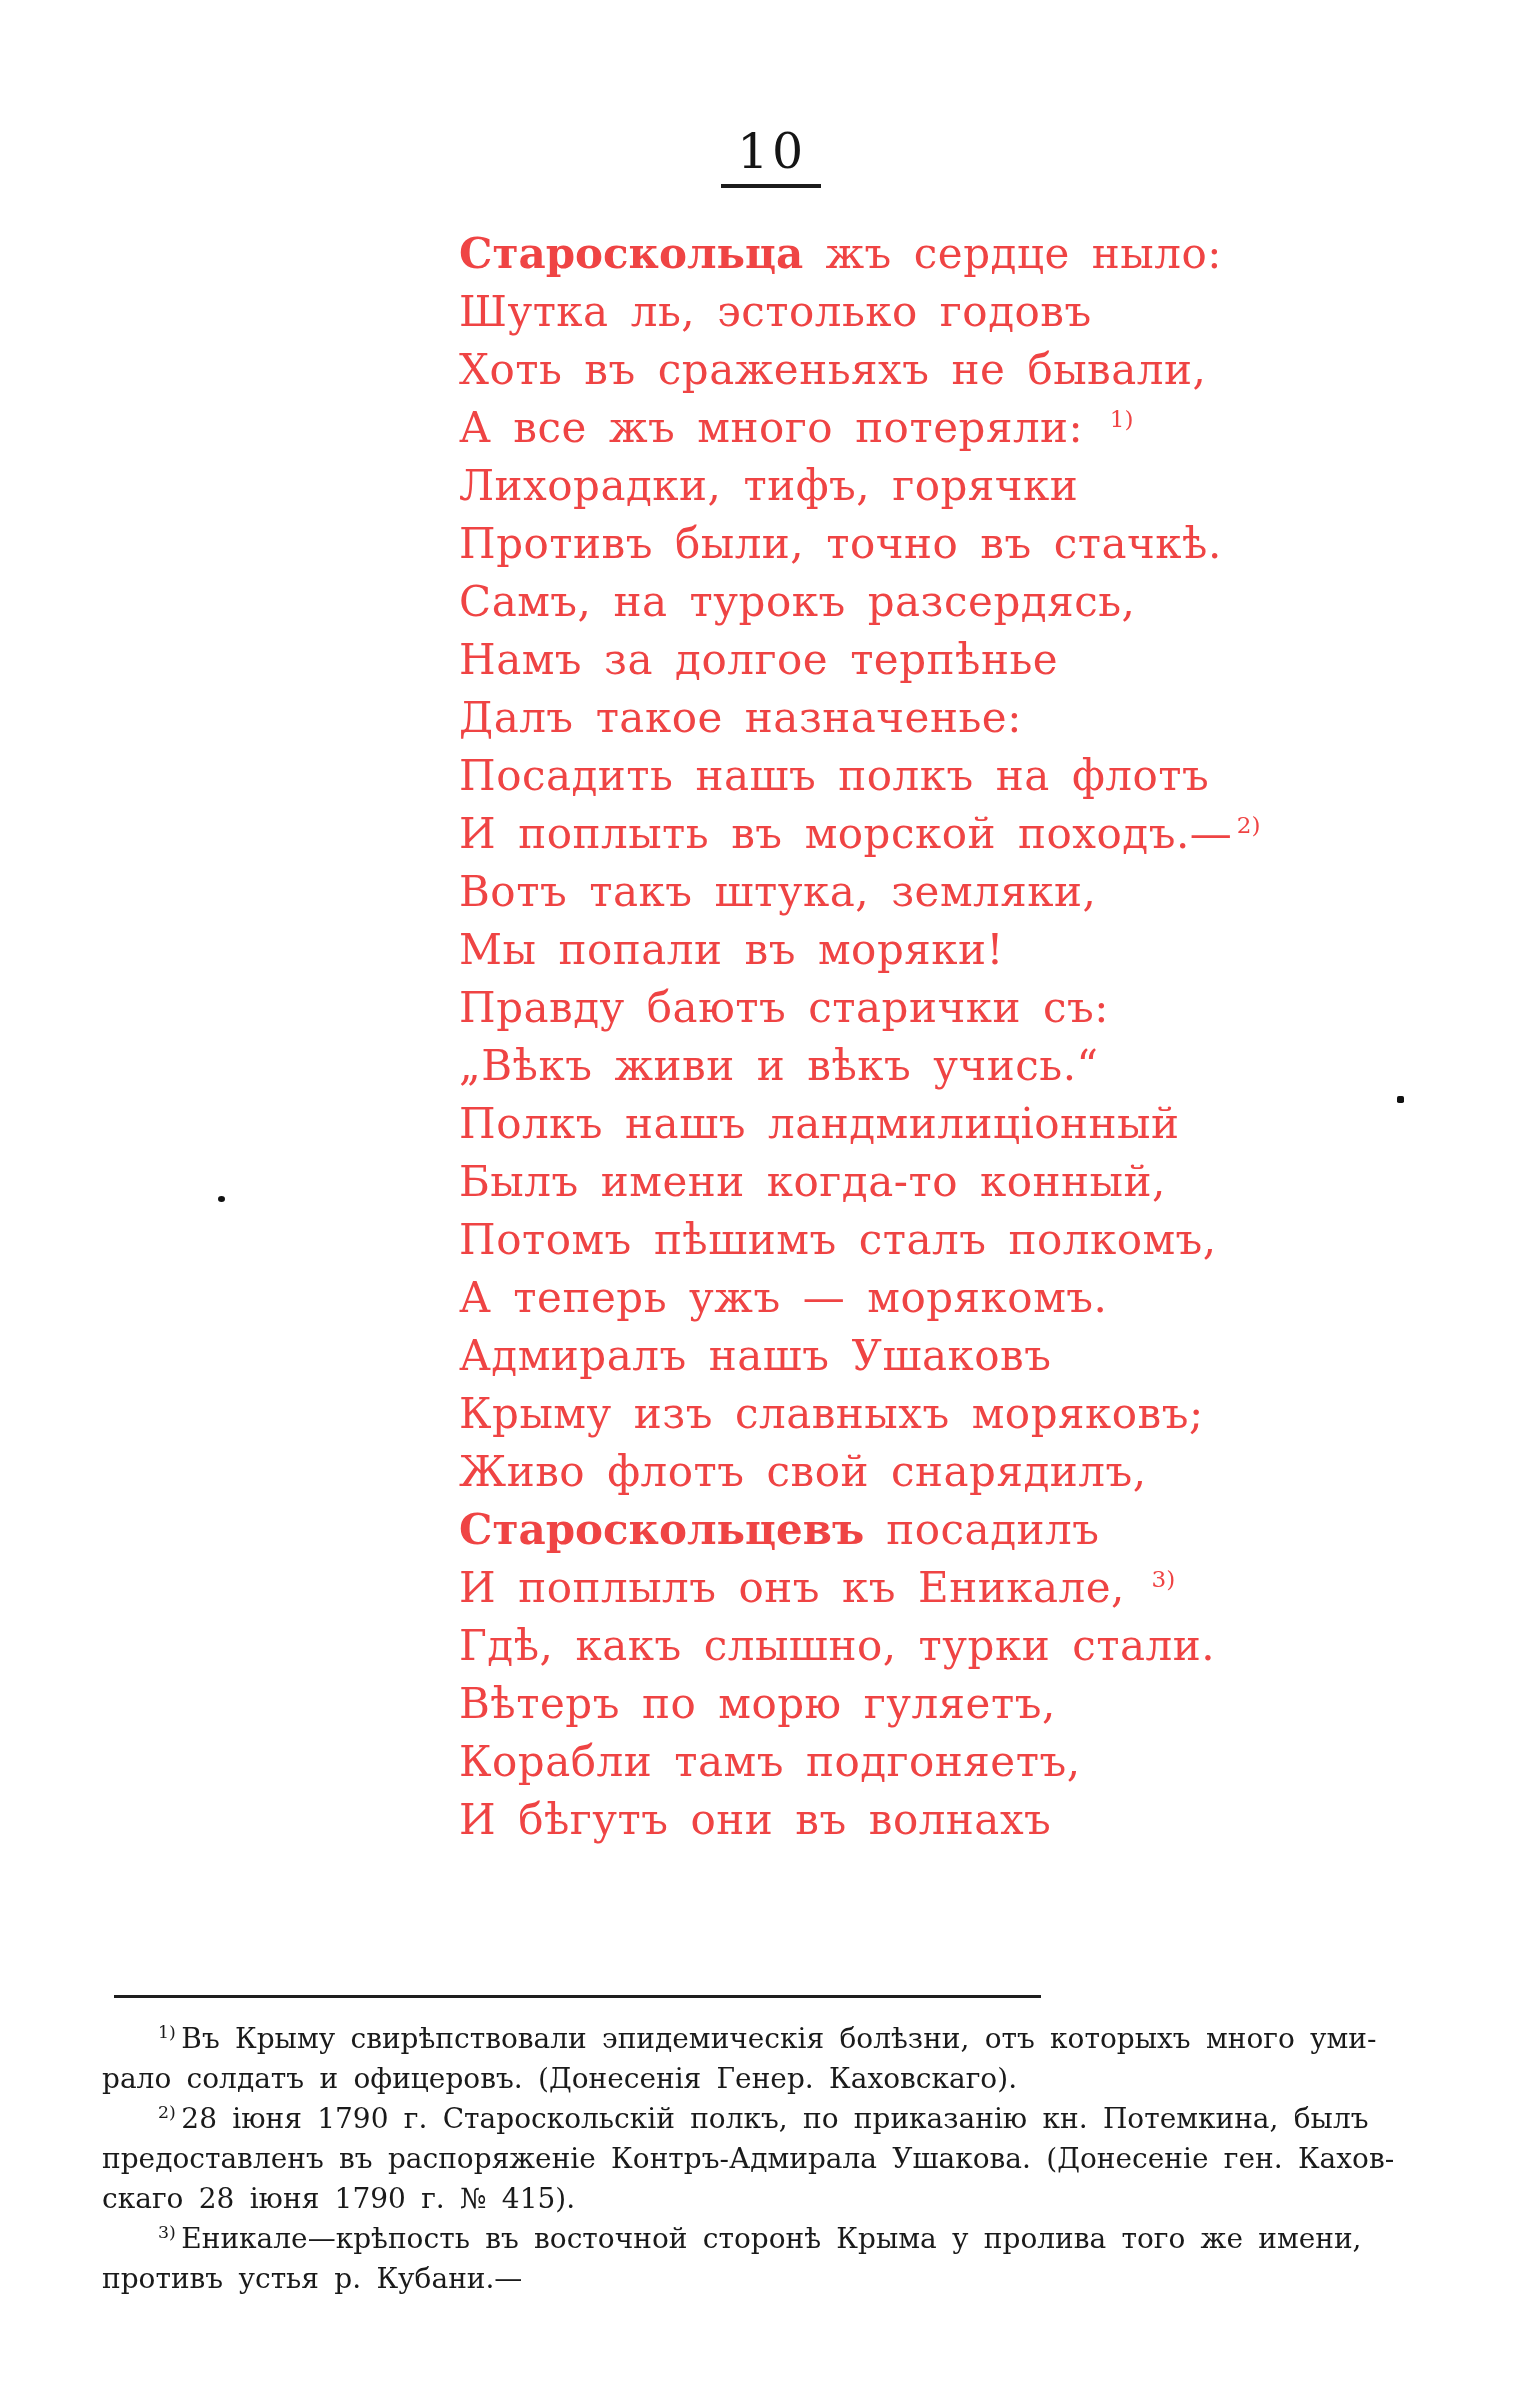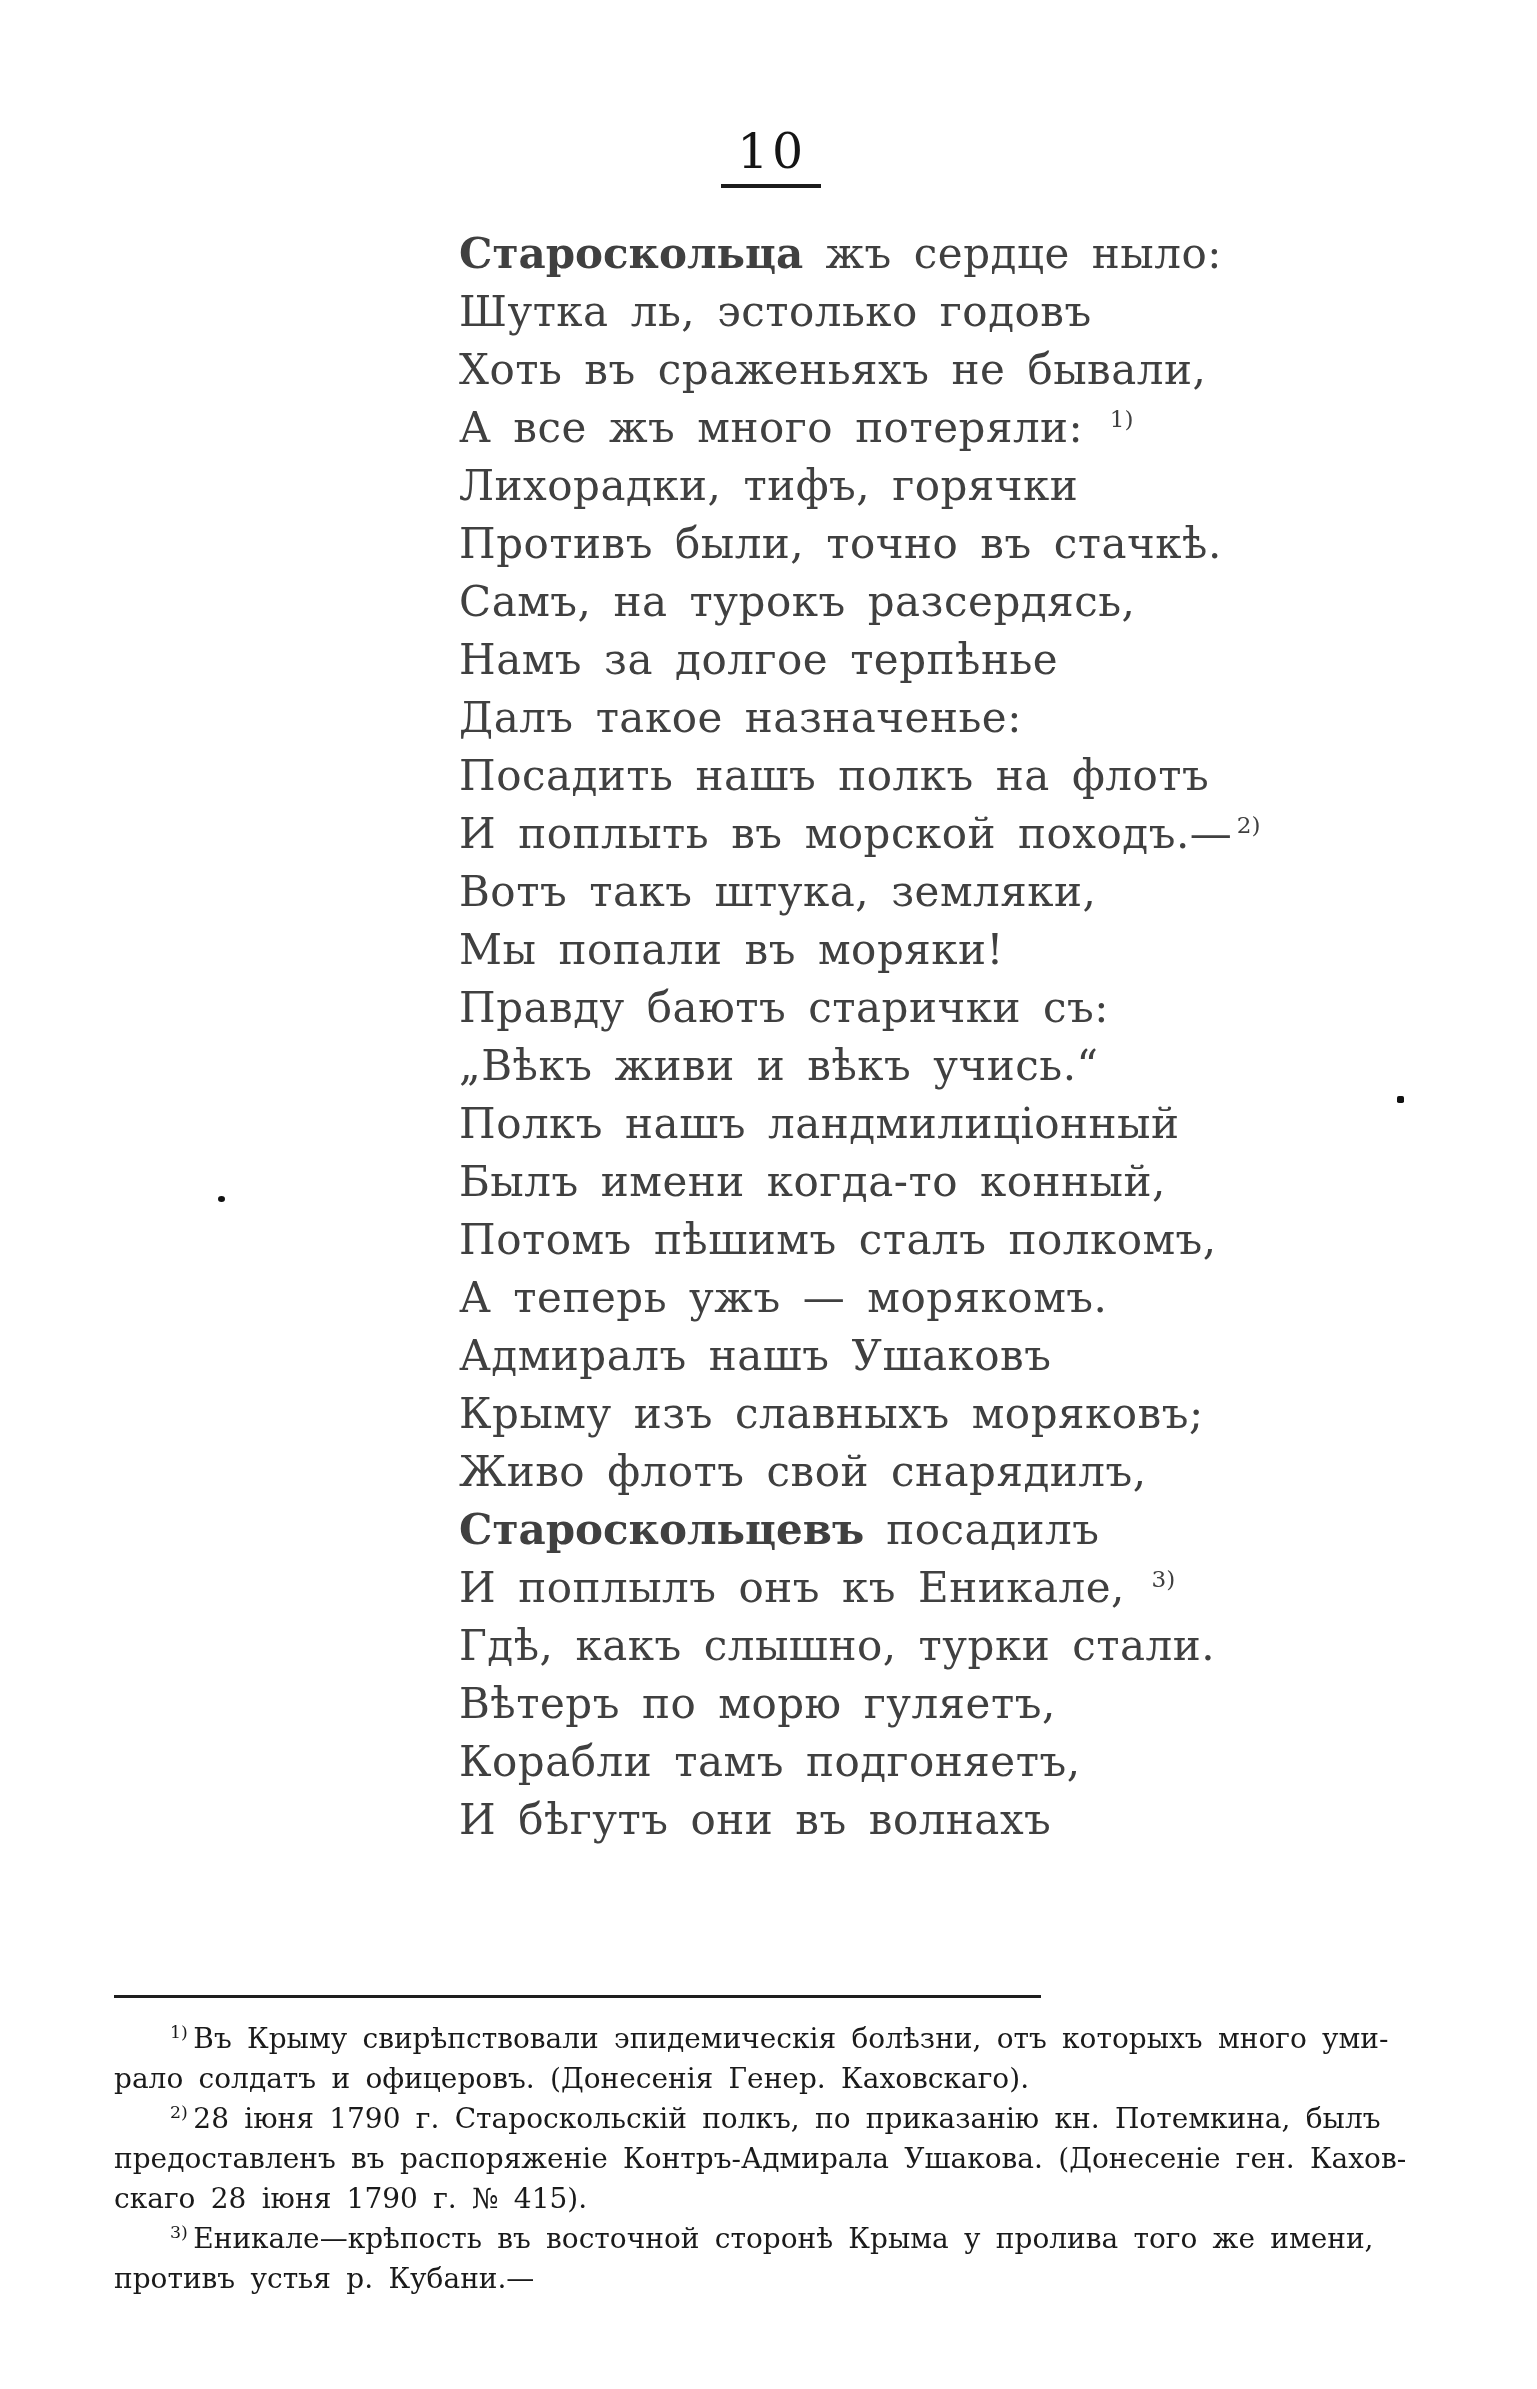--- a/index.html
+++ b/index.html
@@ -27,37 +27,37 @@
   
   .poem{
     position:absolute;top:225px;left:459px;width:954px;
   }
   .poem-line{
     font-size:42px;
     line-height:58px;
     letter-spacing:0.5px;
     word-spacing:8.2px;
     white-space:nowrap;
-    color:#404040;
+    color:#ef4444;
   }
   .lead-bold{font-weight:bold;letter-spacing:0;}
   .fnref{
     font-size:0.55em;
     vertical-align:super;
     line-height:0;
     margin-left:4.5px;
     letter-spacing:0;
   }
   
   .footnote-rule{
     position:absolute;top:1995px;left:114px;
     width:927px;height:2.7px;background:#1e1e1e;
   }
   .footnotes{
-    position:absolute;top:2019px;left:114px;width:1326px;
+    position:absolute;top:2019px;left:102px;width:1326px;
   }
   .fn-line{
     font-size:28px;
     line-height:40px;
     word-spacing:6.4px;
     white-space:nowrap;
     color:#1a1a1a;
   }
   .fn-line.indent{padding-left:56px;}
   .fn-sup{

